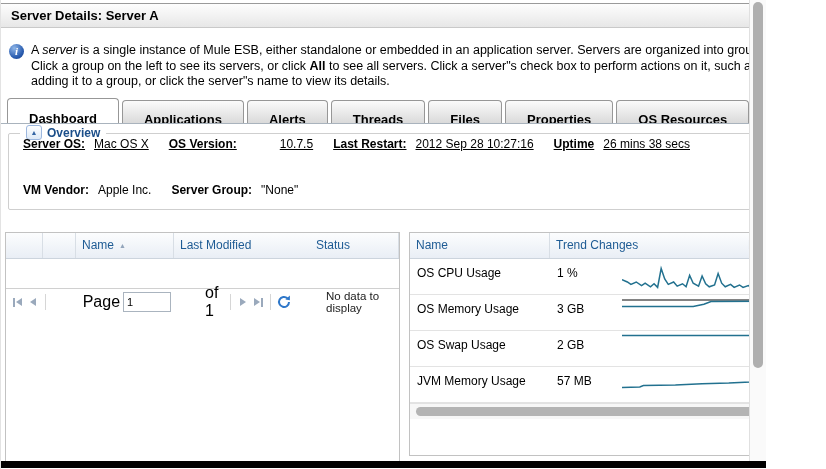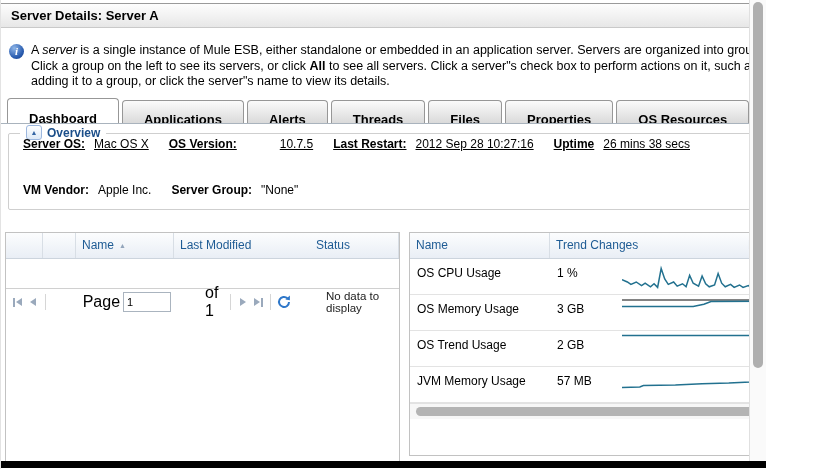--- a/index.html
+++ b/index.html
@@ -211,21 +211,21 @@
       <div class="m-spark">
           <div class="sparkbox">
             <svg viewBox="0 0 100 100" preserveAspectRatio="none">
               <polyline points="0,10 100,10" fill="none" stroke="#5a5a5a" stroke-width="1.5" vector-effect="non-scaling-stroke"></polyline>
               <polyline points="0,32 40,32 46,24 50,15 100,14" fill="none" stroke="#22718f" stroke-width="1.5" vector-effect="non-scaling-stroke"></polyline>
             </svg>
           </div>
         </div>
     </div>
     <div class="m-row">
-      <div class="m-cell m-name">OS Trend Usage</div>
+      <div class="m-cell m-name">OS Swap Usage</div>
       <div class="m-cell m-val">2 GB</div>
       <div class="m-spark">
           <div class="sparkbox">
             <svg viewBox="0 0 100 100" preserveAspectRatio="none">
               <polyline points="0,8 100,8" fill="none" stroke="#22718f" stroke-width="1.5" vector-effect="non-scaling-stroke"></polyline>
             </svg>
           </div>
         </div>
     </div>
     <div class="m-row">

